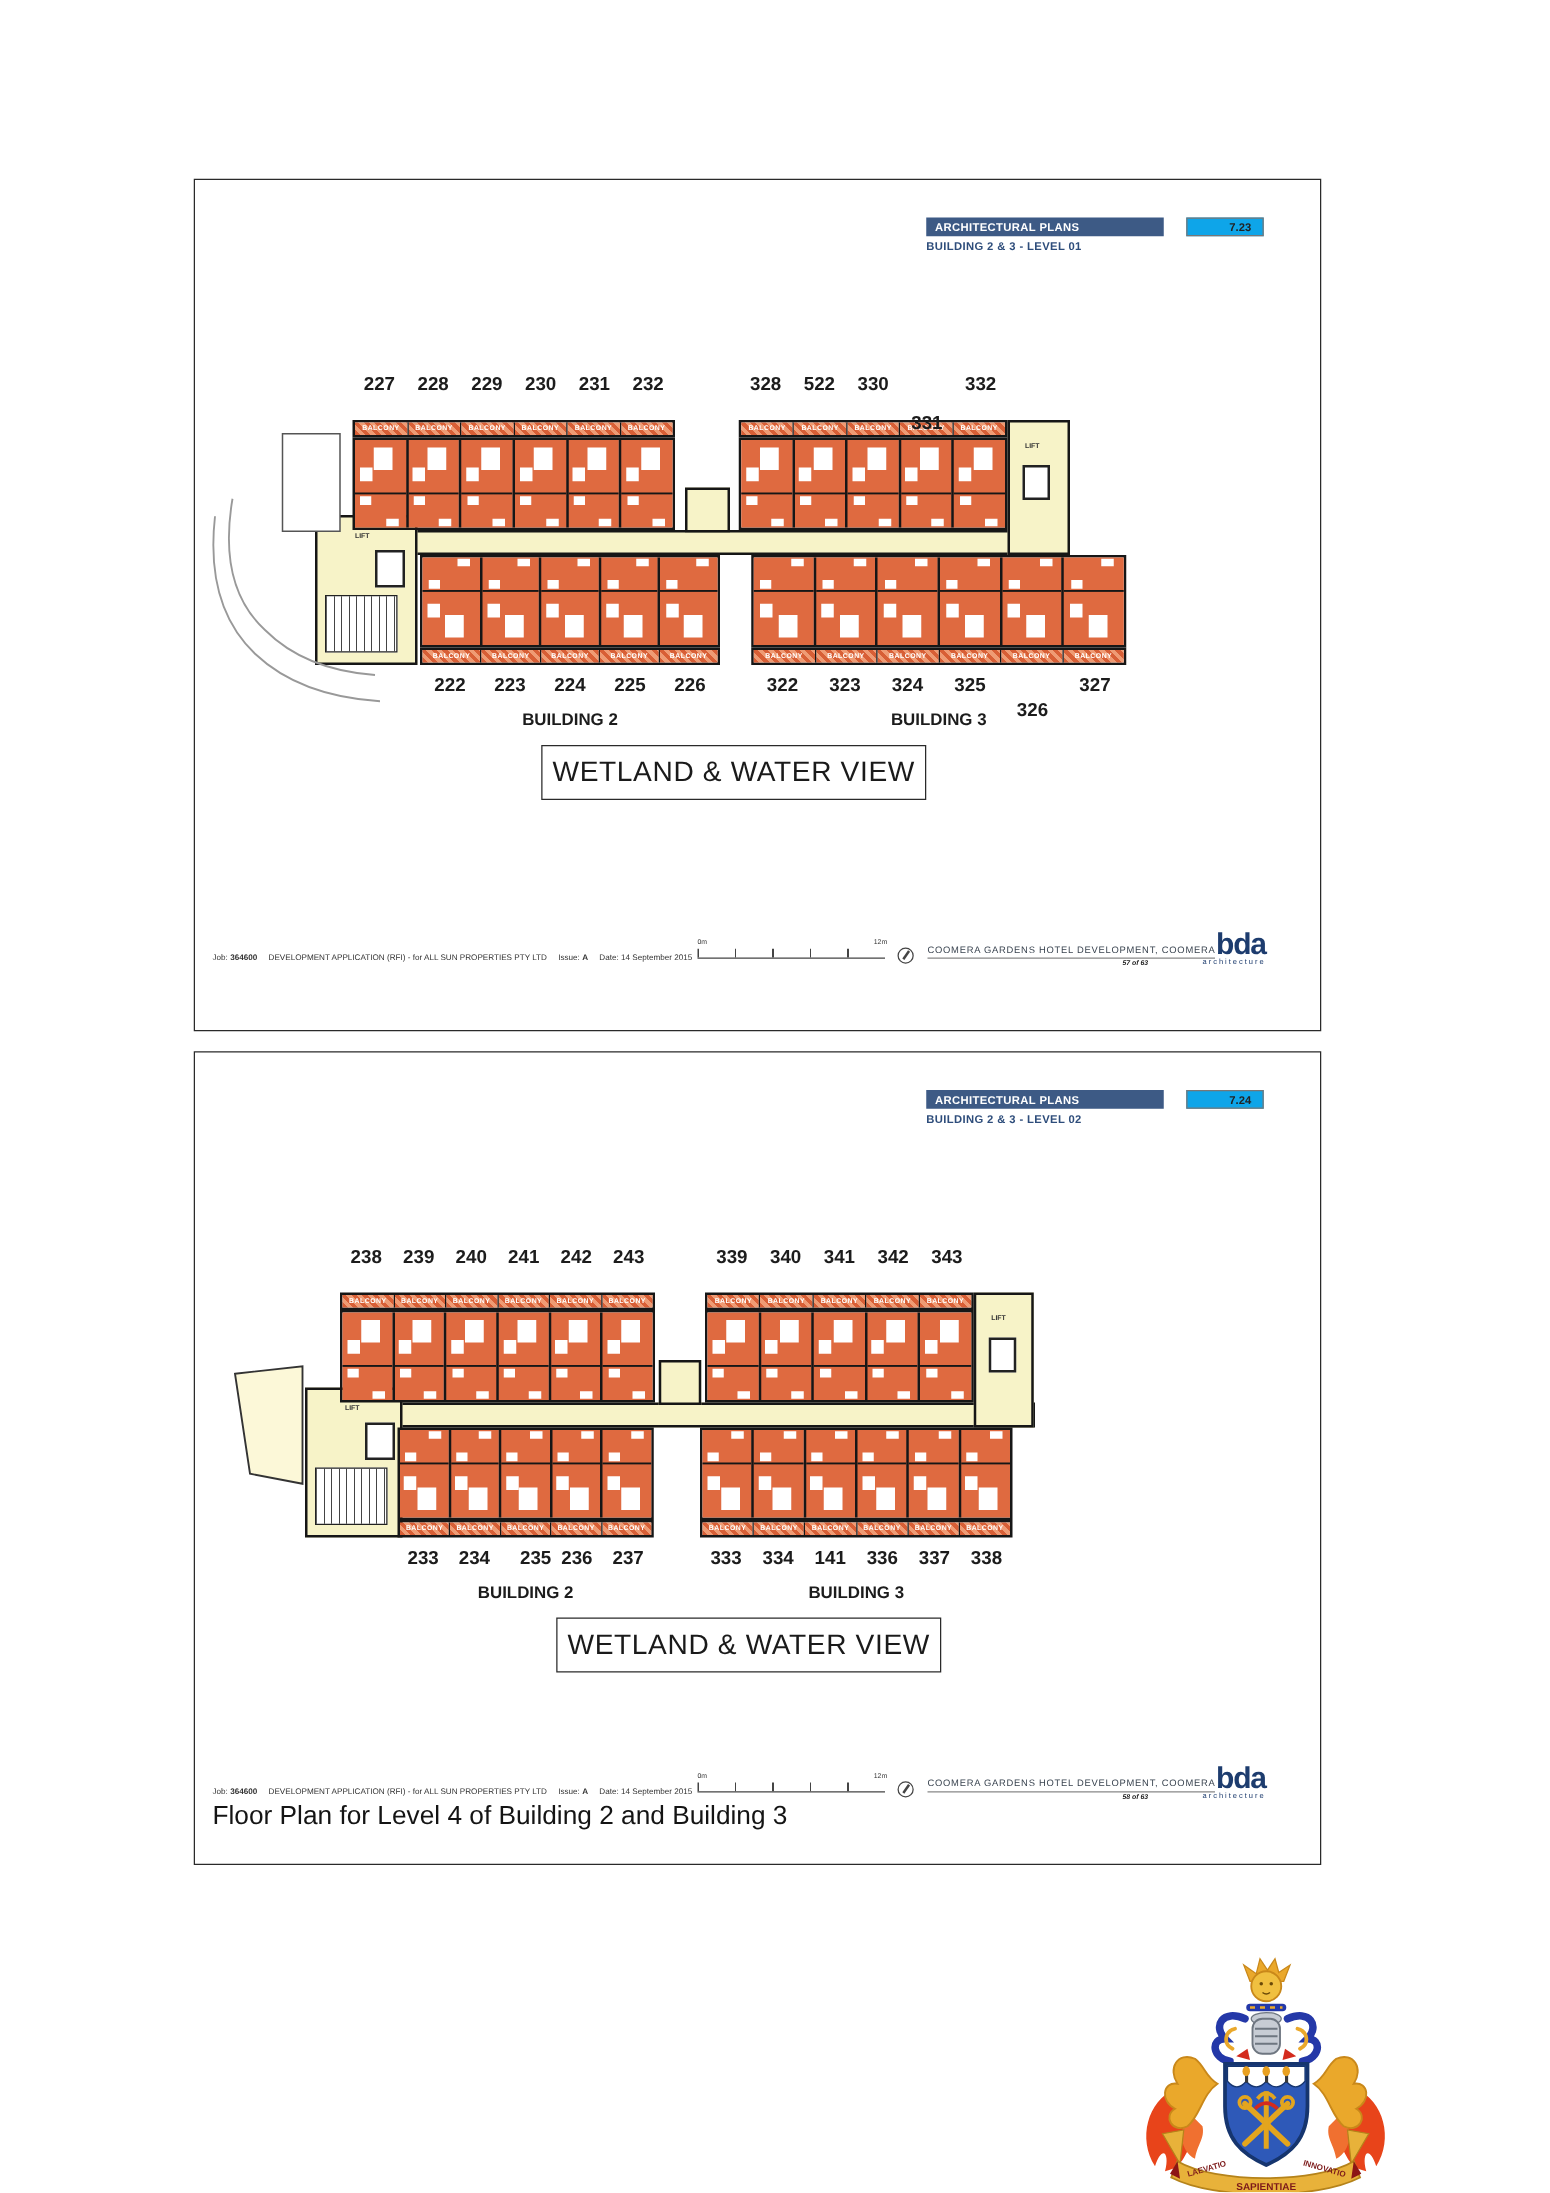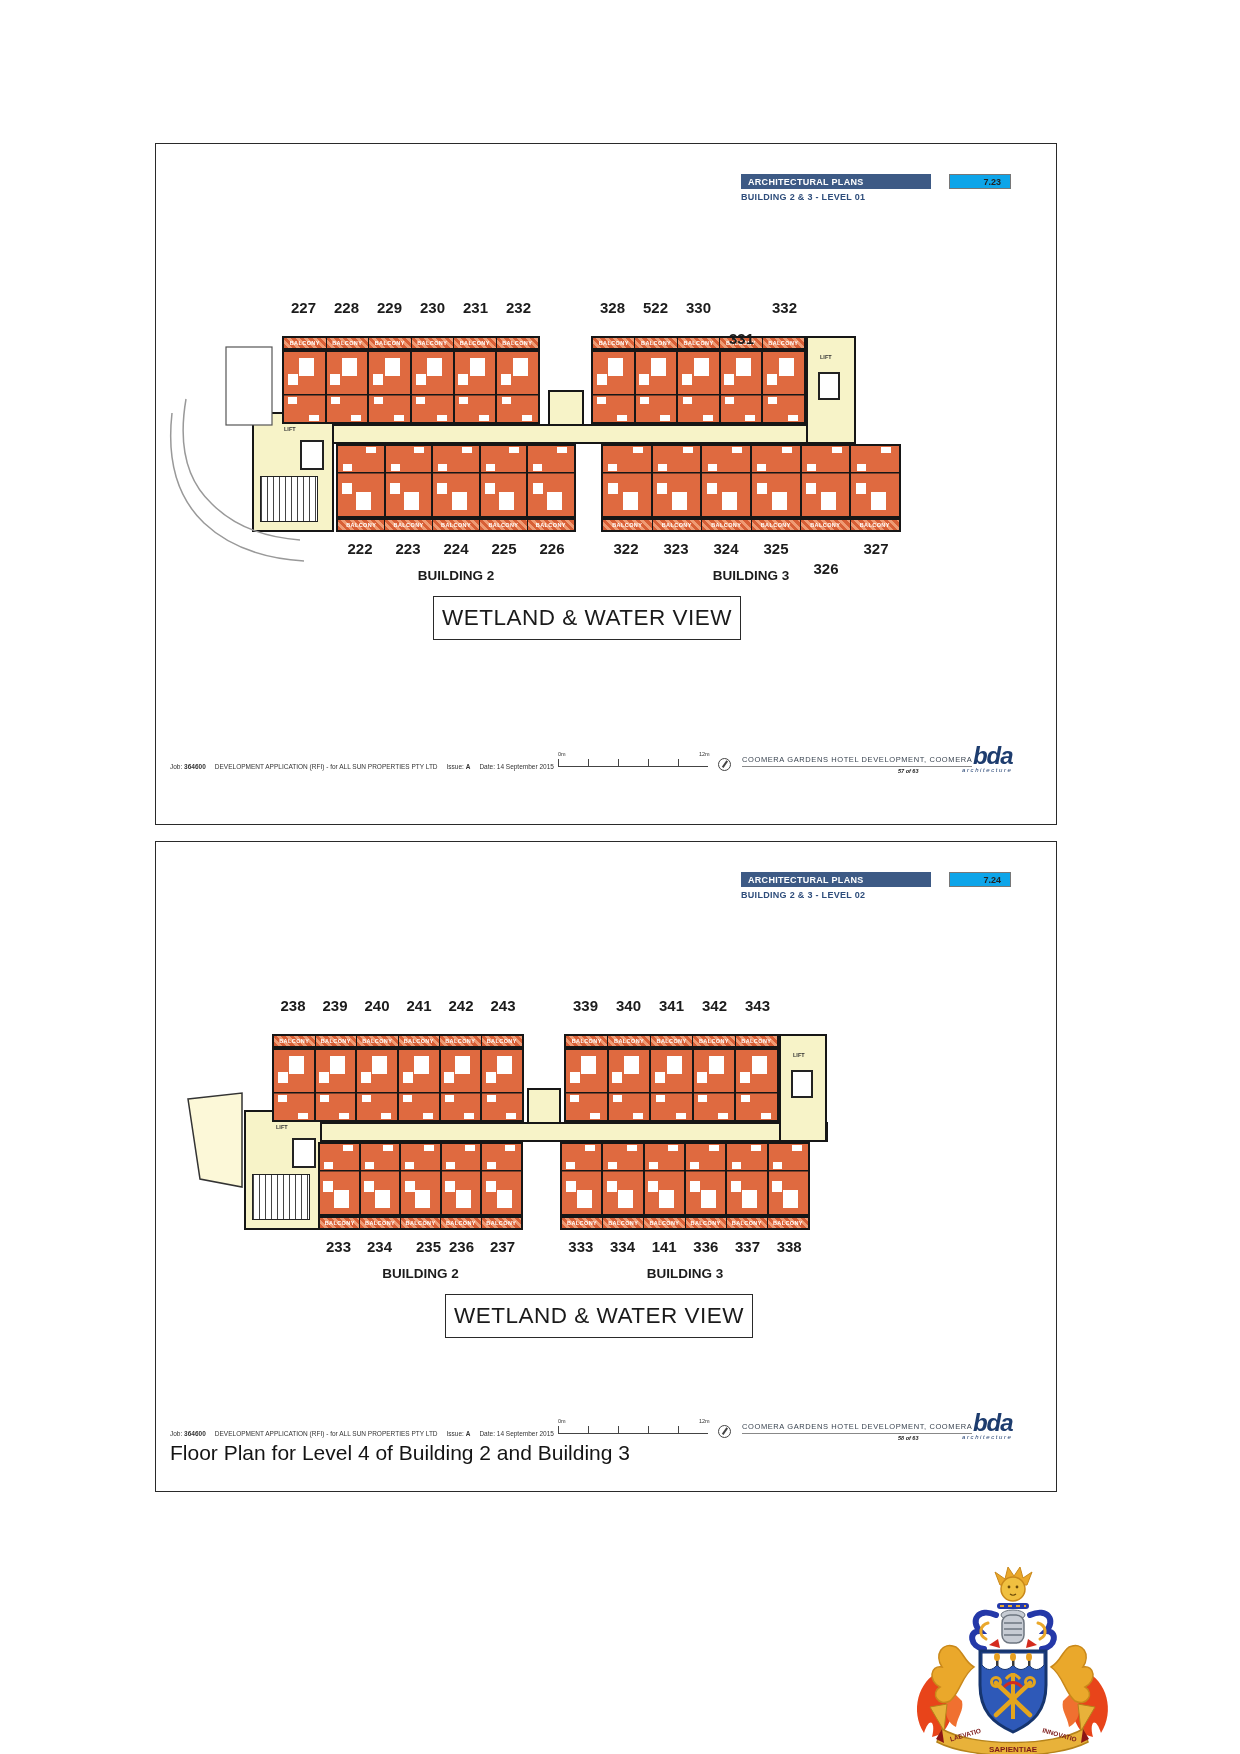--- a/index.html
+++ b/index.html
@@ -45,21 +45,21 @@
   .f-left{position:absolute;left:14px;bottom:4px;font-size:6.5px;color:#333;white-space:nowrap;display:flex;gap:9px;}
   .f-left i{font-style:normal;}
   .f-0m,.f-12m{position:absolute;font-size:5.5px;color:#333;}
   .f-0m{left:402px;bottom:17px;} .f-12m{left:543px;bottom:17px;}
   .f-scale{position:absolute;left:402px;bottom:7px;width:150px;height:7px;border-bottom:1px solid #444;
            background:repeating-linear-gradient(90deg,#444 0 1px,transparent 1px 30px);}
   .f-compass{position:absolute;left:562px;bottom:3px;width:13px;height:13px;border:1.5px solid #444;border-radius:50%;box-sizing:border-box;}
   .f-compass::after{content:"";position:absolute;left:5px;top:1px;width:1.5px;height:8px;background:#444;transform:rotate(35deg);}
   .f-project{position:absolute;left:586px;bottom:7px;font-size:7.5px;color:#3a4450;letter-spacing:.6px;border-bottom:1px solid #888;padding-bottom:2px;white-space:nowrap;}
   .f-sheet{position:absolute;left:742px;bottom:0;font-size:5.5px;font-weight:bold;font-style:italic;color:#222;}
-  .f-bda{position:absolute;left:806px;bottom:1px;text-align:right;font-style:italic;}
+  .f-bda{position:absolute;left:806px;bottom:1px;text-align:right;}
   .f-bda-name{display:block;font-size:24px;font-weight:800;color:var(--navy,#1d3c6e);line-height:.75;letter-spacing:-1px;}
   .f-bda-sub{display:block;font-size:6px;letter-spacing:1.6px;color:var(--navy,#1d3c6e);margin-top:2px;}
   .caption{position:absolute;left:14px;font-size:21px;color:#141414;white-space:nowrap;}
   
   .oxbridge{position:absolute;left:900px;top:1563px;width:340px;height:191px;}
   .ox-crest{position:absolute;left:0;top:0;}
   .ox-text{position:absolute;left:183px;top:58px;width:157px;text-align:center;font-family:"Liberation Serif",serif;color:#1b1b1b;}
   .ox-name{font-size:27px;font-weight:bold;letter-spacing:1px;white-space:nowrap;}
   .ox-tag{font-size:18px;font-weight:bold;line-height:1.25;white-space:nowrap;}
 </style>

